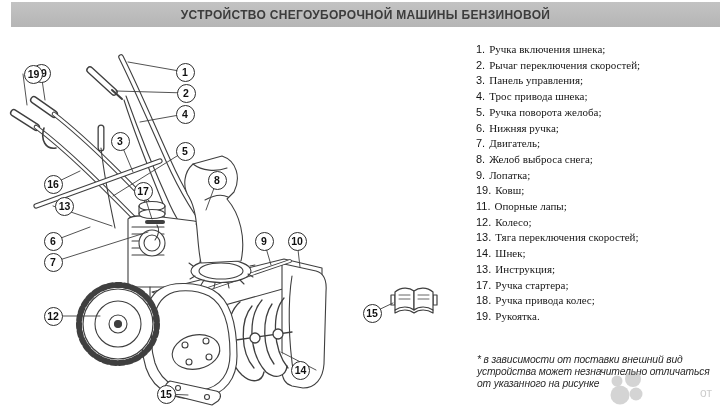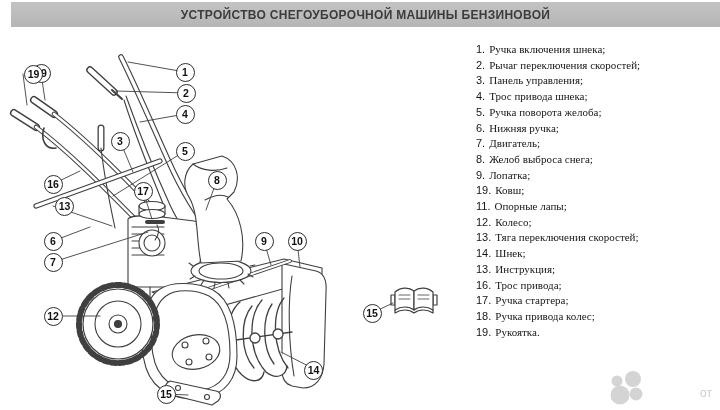--- a/index.html
+++ b/index.html
@@ -184,21 +184,21 @@
       <div class="callout" style="left: 175.5px; top: 104.5px;">4</div>
       <div class="callout" style="left: 175.5px; top: 141.5px;">5</div>
       <div class="callout" style="left: 43.5px; top: 231.5px;">6</div>
       <div class="callout" style="left: 43.5px; top: 252.5px;">7</div>
       <div class="callout" style="left: 207.5px; top: 170.5px;">8</div>
       <div class="callout" style="left: 254.5px; top: 231.5px;">9</div>
       <div class="callout" style="left: 287.5px; top: 231.5px;">10</div>
       <div class="callout" style="left: 156.5px; top: 384.5px;">15</div>
       <div class="callout" style="left: 43.5px; top: 306.5px;">12</div>
       <div class="callout" style="left: 55px; top: 196.5px;">13</div>
-      <div class="callout" style="left: 304px; top: 360.5px;">14</div>
+      <div class="callout" style="left: 291px; top: 360.5px;">14</div>
       <div class="callout" style="left: 362.5px; top: 303.5px;">15</div>
       <div class="callout" style="left: 43.5px; top: 174.5px;">16</div>
       <div class="callout" style="left: 133.5px; top: 181.5px;">17</div>
       <div class="callout" style="left: 31.5px; top: 63.5px;">19</div>
       <div class="callout" style="left: 24px; top: 64.5px;">19</div>
     </div>
 
   <div class="parts-list" id="parts-list">
       <div class="part-row">
         <span class="part-num">1.</span>
@@ -254,37 +254,34 @@
       </div>
       <div class="part-row">
         <span class="part-num">14.</span>
         <span class="part-label">Шнек;</span>
       </div>
       <div class="part-row">
         <span class="part-num">13.</span>
         <span class="part-label">Инструкция;</span>
       </div>
       <div class="part-row">
-        <span class="part-num">16.</span>
-        <span class="part-label">Трос привода;</span>
-      </div>
-      <div class="part-row">
         <span class="part-num">17.</span>
         <span class="part-label">Ручка стартера;</span>
       </div>
       <div class="part-row">
         <span class="part-num">18.</span>
         <span class="part-label">Ручка привода колес;</span>
       </div>
       <div class="part-row">
         <span class="part-num">19.</span>
         <span class="part-label">Рукоятка.</span>
       </div>
     </div>
 
+  <div class="footnote">* в зависимости от поставки внешний вид устройства может незначительно отличаться от указанного на рисунке</div>
 
   <div class="watermark">
     <svg width="42" height="36" viewBox="0 0 42 36">
       <g fill="#8f8f8f">
         <circle cx="13" cy="11" r="5.5"></circle>
         <circle cx="29" cy="9" r="8"></circle>
         <circle cx="16" cy="25" r="9.5"></circle>
         <circle cx="32" cy="24" r="6.5"></circle>
       </g>
     </svg>

